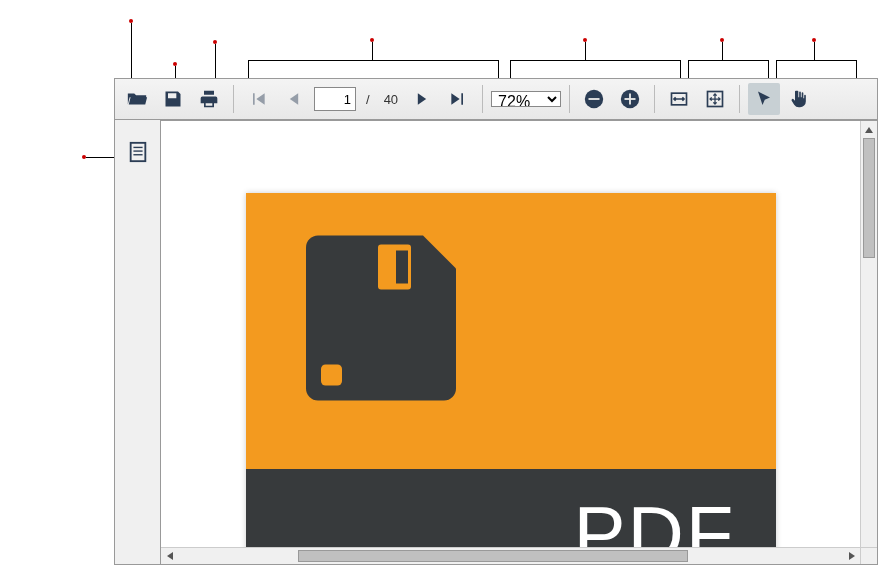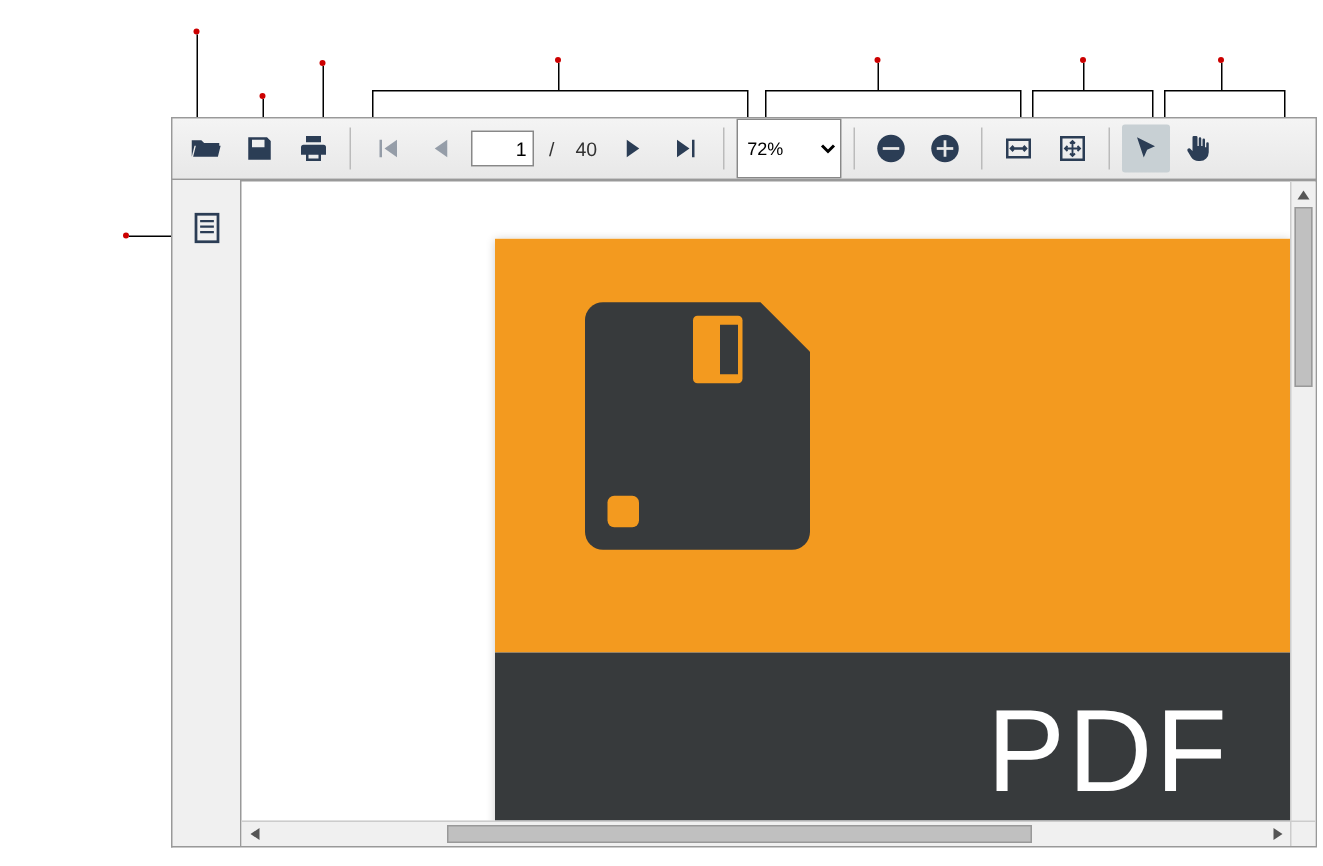--- a/index.html
+++ b/index.html
@@ -35,23 +35,23 @@
   .page-input {
     width: 42px; height: 24px;
     border: 1px solid #888;
     text-align: right;
     font-size: 13px;
     padding: 0 4px;
     background: #fff;
   }
   .page-total { font-size: 13px; color: #333; margin: 0 4px 0 6px; }
   .zoom-select {
-    width: 70px; height: 40px;
+    width: 70px; height: 16px;
     border: 1px solid #888;
-    font-size: 12px;
+    font-size: 16px;
     padding: 0 2px;
     background: #fff;
   }
   .sidebar {
     position: absolute;
     left: 114px;
     top: 120px;
     width: 46px;
     bottom: 12px;
     background: #f0f0f0;
@@ -100,22 +100,22 @@
   .hscroll .thumb {
     position:absolute; left:120px; top:2px; bottom:2px; width:390px;
     background:#c0c0c0; border:1px solid #999;
   }
   .corner {
     position:absolute; right:0; bottom:0; width:17px; height:17px;
     background:#f0f0f0; border-left:1px solid #ccc; border-top:1px solid #ccc;
   }
   .doc {
     position:absolute; left:0; top:0; right:17px; bottom:17px;
-    display:flex; align-items:flex-start; justify-content:flex-end;
-    padding-top:38px;
+    display:flex; align-items:flex-start; justify-content:center;
+    padding-top:72px;
   }
   .page {
     width: 530px; height: 530px;
     background:#fff;
     box-shadow: 0 0 6px rgba(0,0,0,0.2);
     position:relative;
     overflow:hidden;
   }
   .pdf-top {
     position:absolute; left:0; top:0; right:0; height:52%;

